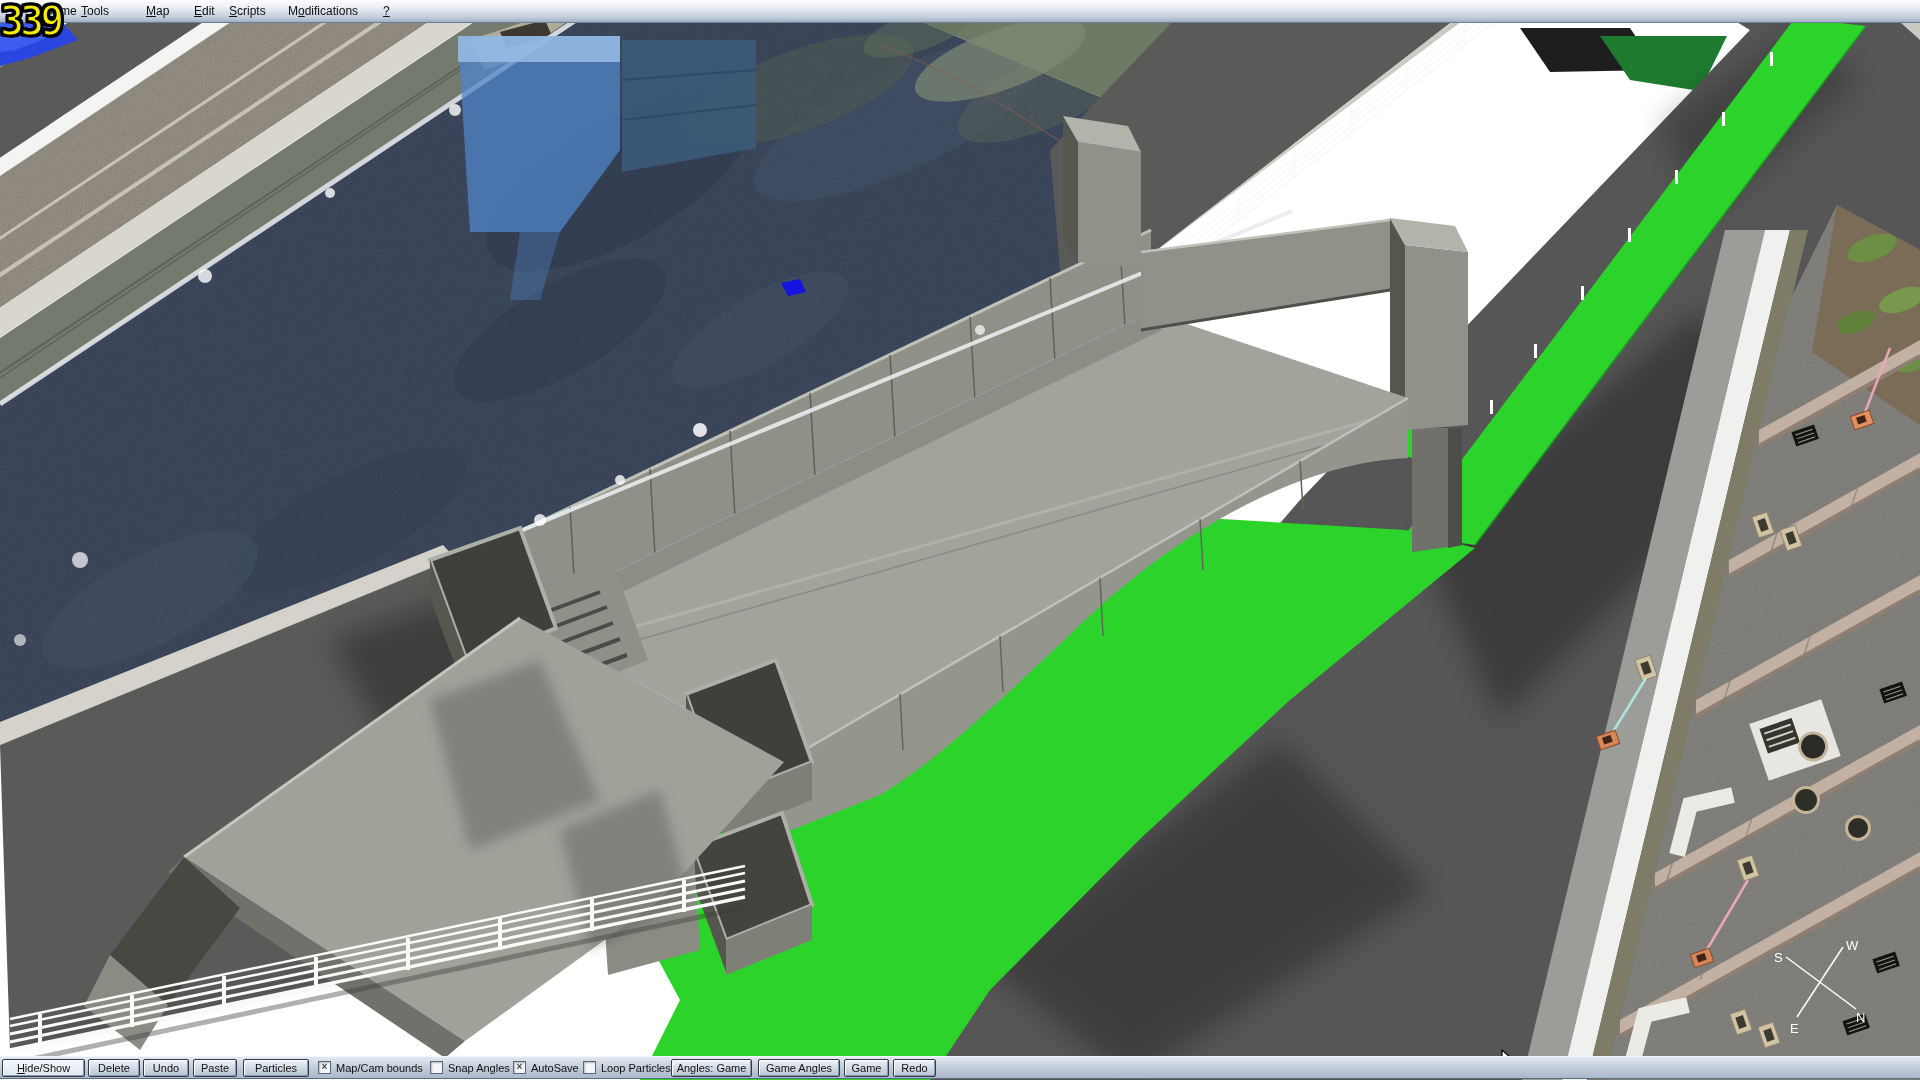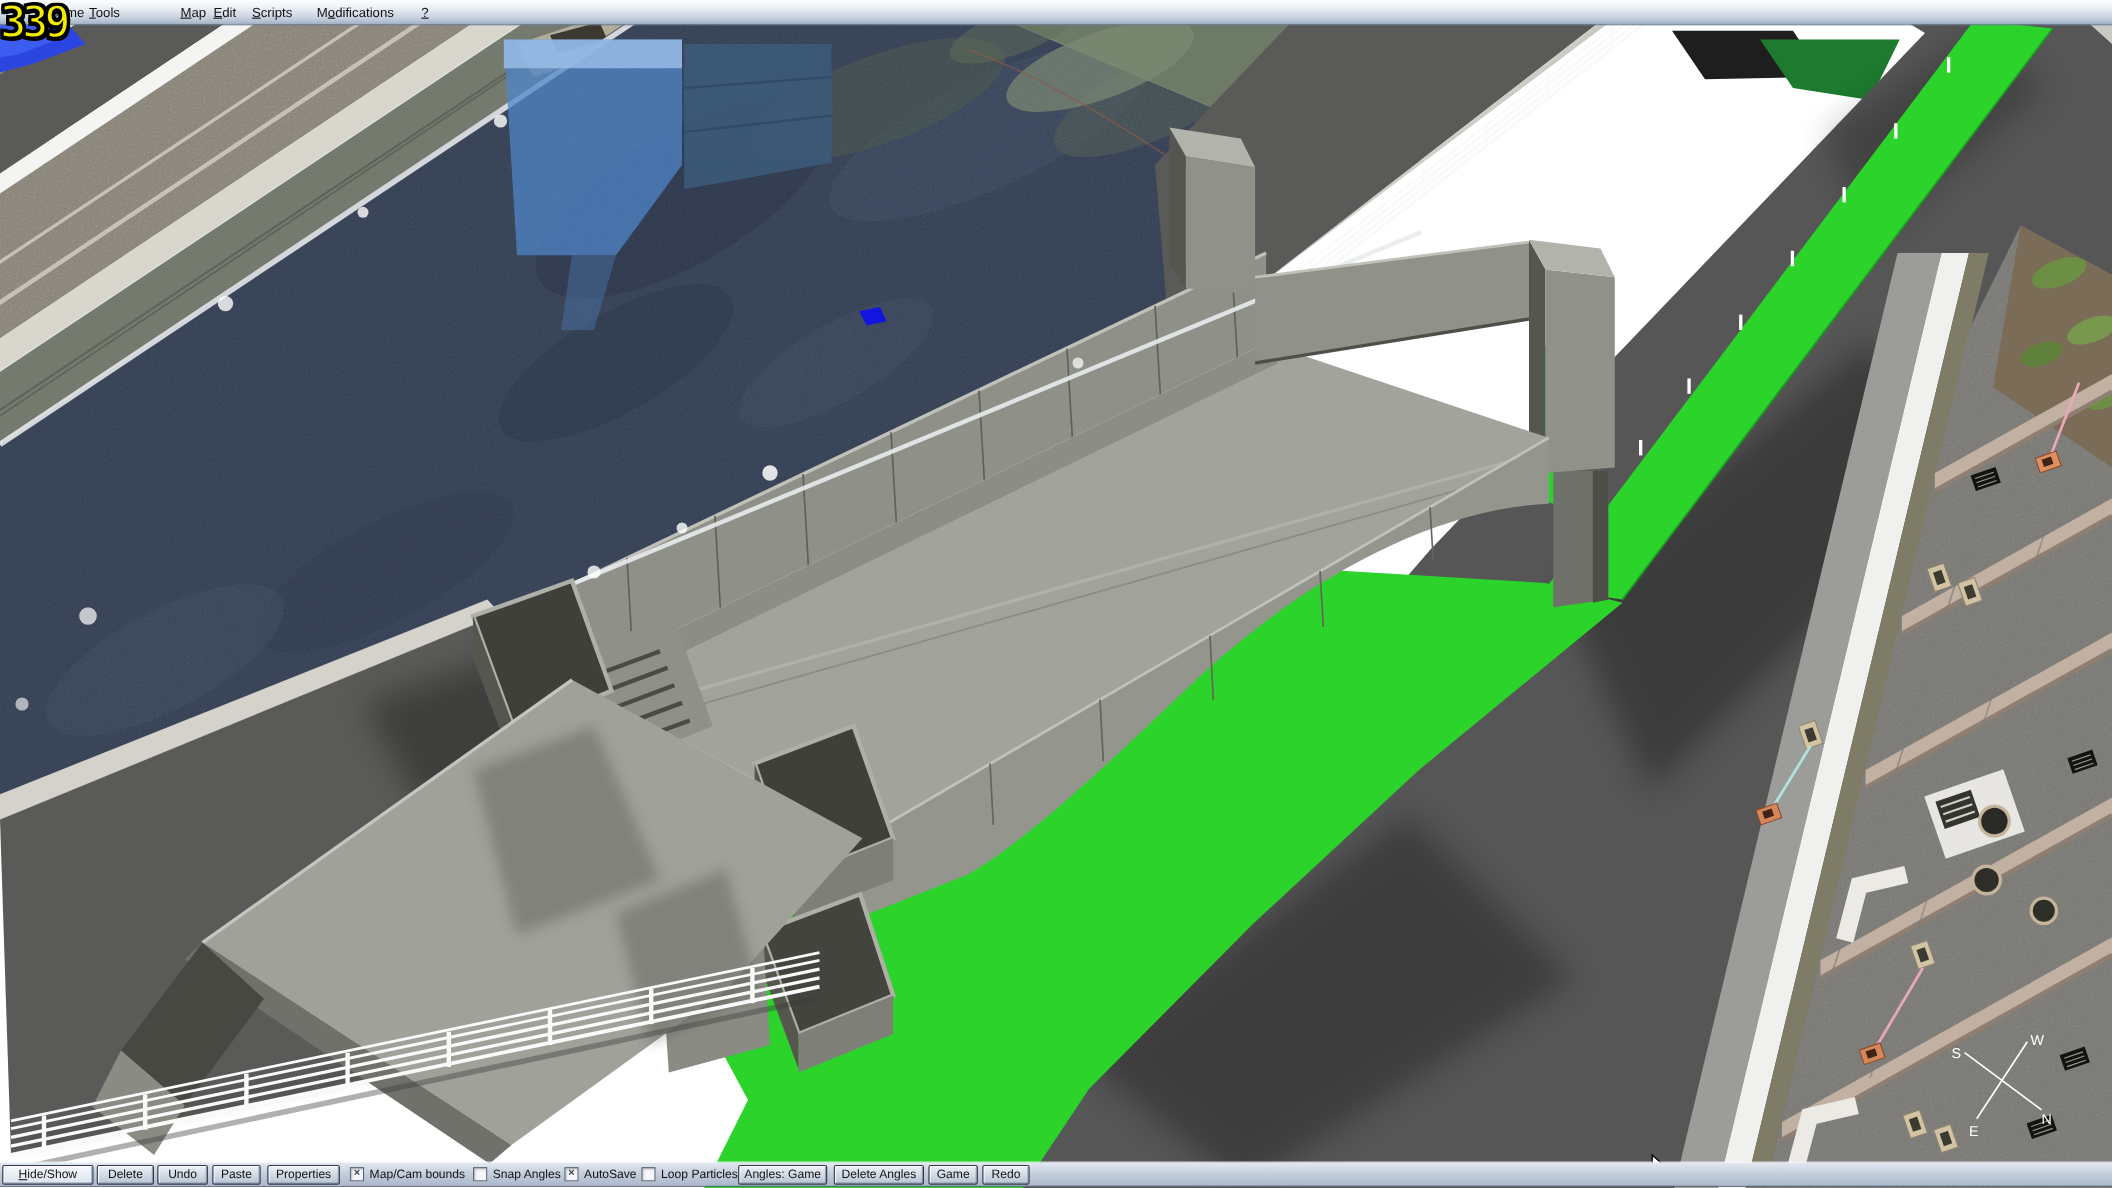--- a/index.html
+++ b/index.html
@@ -421,21 +421,21 @@
       <polygon points="0,22 62,22 78,40 30,58 0,66" fill="#2b46e0"></polygon>
       <polygon points="0,22 40,22 55,35 15,50 0,52" fill="#3d5df0"></polygon>
     </g>
 
     <path d="M1502,1050 l0,18 l4.5,-3.5 l3.5,8 l3.5,-1.5 l-3.5,-8 l6,-0.5 z" fill="#ffffff" stroke="#000" stroke-width="1.2"></path>
   </svg>
 
   <div id="menubar">
     <div class="menu-item" style="left:4px"><span class="pre"></span><span class="mn">G</span><span>ame</span></div>
     <div class="menu-item" style="left:41px"><span class="pre"></span><span class="mn">T</span><span>ools</span></div>
-    <div class="menu-item" style="left:124px"><span class="pre"></span><span class="mn">M</span><span>ap</span></div>
+    <div class="menu-item" style="left:106px"><span class="pre"></span><span class="mn">M</span><span>ap</span></div>
     <div class="menu-item" style="left:154px"><span class="pre"></span><span class="mn">E</span><span>dit</span></div>
     <div class="menu-item" style="left:189px"><span class="pre"></span><span class="mn">S</span><span>cripts</span></div>
     <div class="menu-item" style="left:248px"><span class="pre">M</span><span class="mn">o</span><span>difications</span></div>
     <div class="menu-item" style="left:343px"><span class="pre"></span><span class="mn">?</span><span></span></div>
   </div>
 
   <div id="fps">339</div>
 
   <div id="toolbar">
     <div class="tb-btn hideshow" style="left:2px;width:81px">
@@ -444,21 +444,21 @@
     <div class="tb-btn" style="left:88px;width:50px">
         <span>Delete</span>
       </div>
     <div class="tb-btn" style="left:143px;width:44px">
         <span>Undo</span>
       </div>
     <div class="tb-btn" style="left:193px;width:42px">
         <span>Paste</span>
       </div>
     <div class="tb-btn" style="left:243px;width:64px">
-        <span>Properties</span>
+        <span>Particles</span>
       </div>
 
     <div class="cb-group" style="left:318px">
       <div class="cb-box">×</div>
       <span>Map/Cam bounds</span>
     </div>
     <div class="cb-group" style="left:430px">
       <div class="cb-box"></div>
       <span>Snap Angles</span>
     </div>
@@ -468,21 +468,21 @@
     </div>
     <div class="cb-group" style="left:583px">
       <div class="cb-box"></div>
       <span>Loop Particles</span>
     </div>
 
     <div class="tb-btn" style="left:671px;width:79px">
         <span>Angles: Game</span>
       </div>
     <div class="tb-btn" style="left:758px;width:80px">
-        <span>Delete Angles</span>
+        <span>Game Angles</span>
       </div>
     <div class="tb-btn" style="left:844px;width:43px">
         <span>Game</span>
       </div>
     <div class="tb-btn" style="left:893px;width:41px">
         <span>Redo</span>
       </div>
   </div>
 
 </div>

